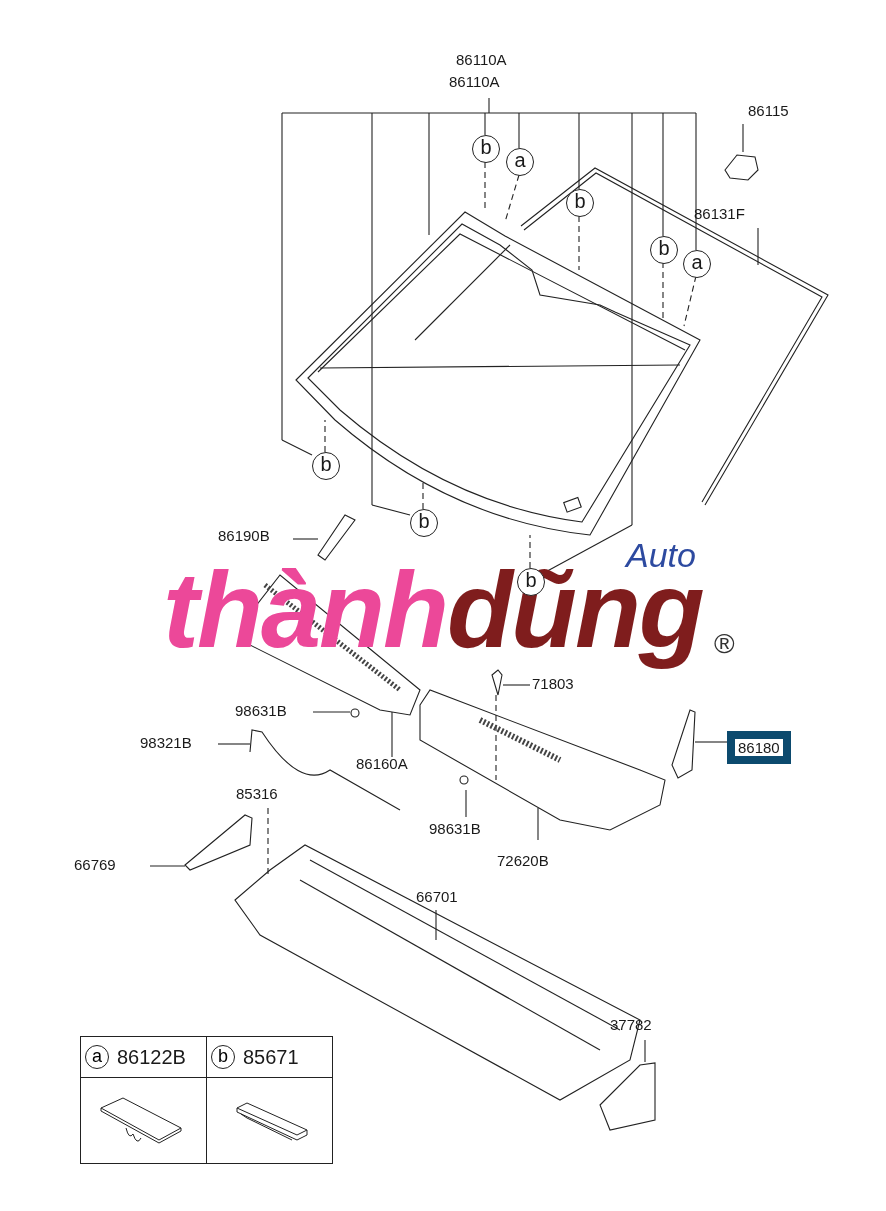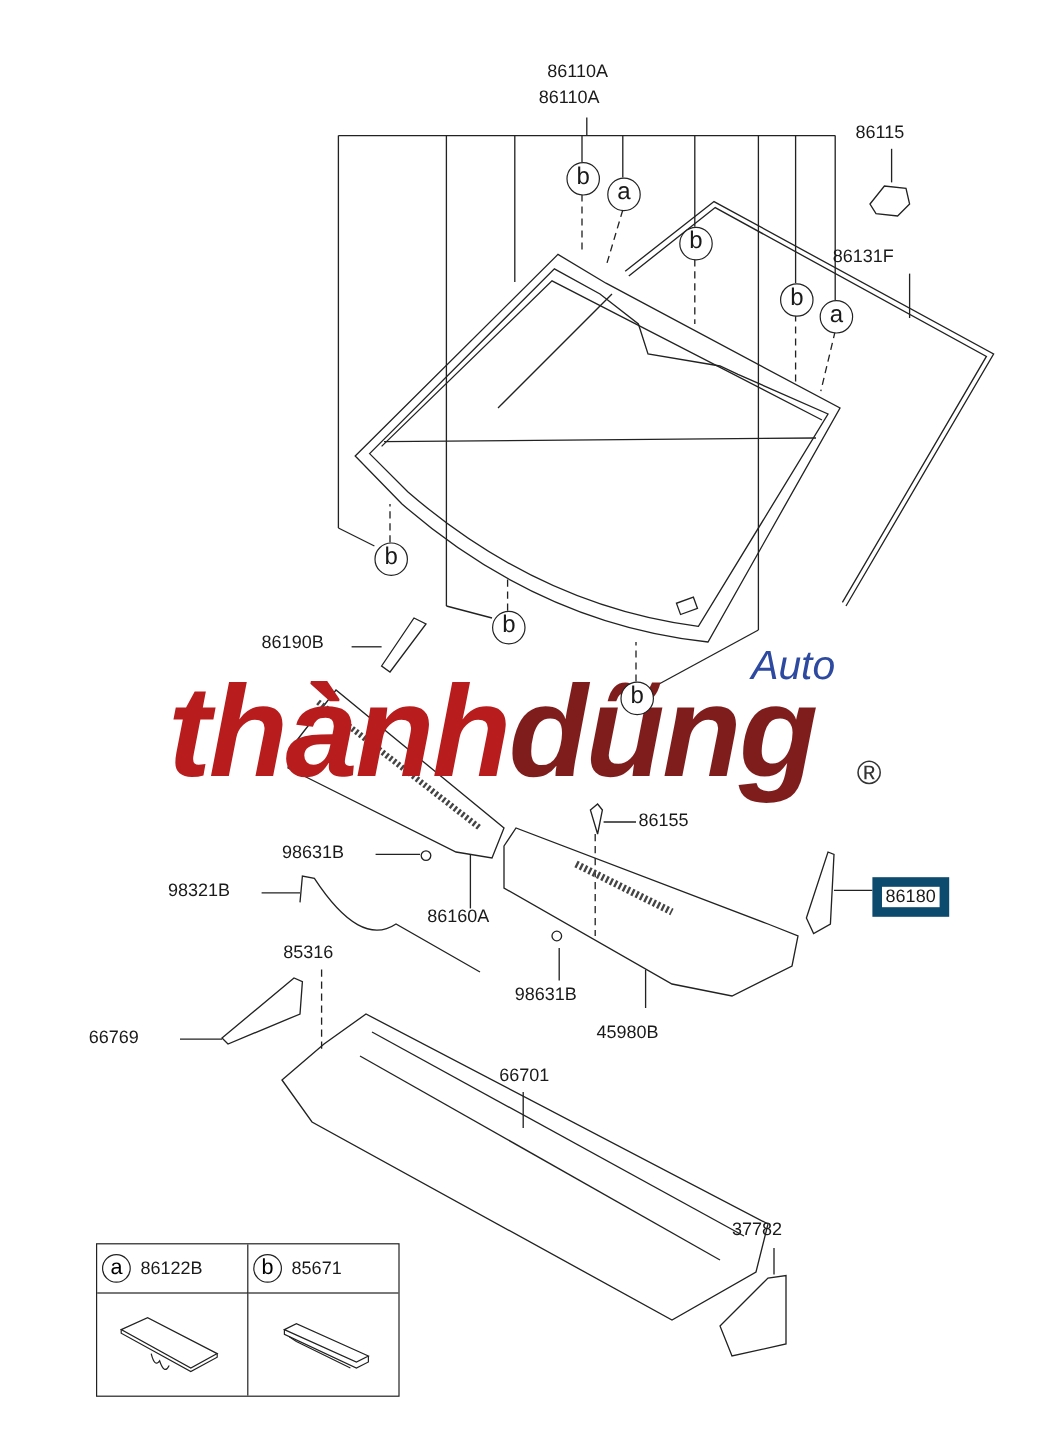--- a/index.html
+++ b/index.html
@@ -2,29 +2,29 @@
 <html><head>
   <meta charset="utf-8">
   <style>
     html, body { margin: 0; padding: 0; background: #ffffff; }
     #canvas { position: relative; width: 886px; height: 1211px; background: #fff; overflow: hidden; font-family: "Liberation Sans", sans-serif; }
     svg.drawing { position: absolute; left: 0; top: 0; }
     .lbl { position: absolute; font-size: 15px; color: #1a1a1a; line-height: 1; white-space: nowrap; font-family: "Liberation Sans", sans-serif; }
     .hl { border: 8px solid #0c4a6e; padding: 1px 3px; }
     .callout { position: absolute; width: 26px; height: 26px; border: 1.3px solid #222; border-radius: 50%; background: #fff; text-align: center; font-size: 20px; line-height: 23px; color: #1a1a1a; font-family: "Liberation Sans", sans-serif; }
     .logo-main { position: absolute; left: 140px; top: 556px; font-size: 108px; font-weight: bold; font-style: italic; font-family: "Liberation Sans", sans-serif; letter-spacing: -2px; line-height: 1; white-space: nowrap; }
-    .logo-main .blue { color: #b91c1c; }
+    .logo-main .blue { color: #ec4899; margin-left: 23px; }
     .logo-main .dark { color: #7f1d1d; }
     .logo-auto { position: absolute; left: 626px; top: 536px; font-size: 34px; font-style: italic; color: #2d4aa0; font-family: "Liberation Sans", sans-serif; }
     .logo-reg { position: absolute; left: 714px; top: 628px; font-size: 28px; color: #333; font-family: "Liberation Sans", sans-serif; }
     .legend { position: absolute; left: 80px; top: 1036px; width: 251px; height: 126px; border: 1px solid #222; }
     .legend .cell { position: absolute; border-right: 1px solid #222; }
     .legend .hdr { position: absolute; top: 0; height: 40px; border-bottom: 1px solid #222; display: flex; align-items: center; }
     .legend .sym { width: 22px; height: 22px; border: 1.2px solid #222; border-radius: 50%; text-align: center; font-size: 18px; line-height: 20px; margin: 0 8px 0 4px; }
-    .legend .pn { font-size: 15px; color: #1a1a1a; }
+    .legend .pn { font-size: 20px; color: #1a1a1a; }
   </style>
 </head>
 <body>
 
 <div id="canvas">
 
   <svg class="drawing" width="886" height="1211" viewBox="0 0 886 1211" fill="none" stroke="#222" stroke-width="1.1">
 
     <line x1="489" y1="98" x2="489" y2="113"></line>
     <line x1="282" y1="113" x2="696" y2="113"></line>
@@ -102,31 +102,31 @@
     <line x1="645" y1="1040" x2="645" y2="1062"></line>
     <path d="M600 1105 L640 1065 L655 1063 L655 1120 L610 1130 Z"></path>
   </svg>
 
   <div class="logo-main"><span class="blue">thành</span><span class="dark">dũng</span></div>
   <div class="logo-auto">Auto</div>
   <div class="logo-reg">®</div>
 
   <div class="lbl" style="left:456px;top:52px">86110A</div>
   <div class="lbl" style="left:449px;top:74px">86110A</div>
-  <div class="lbl" style="left:713px;top:103px">86115</div>
+  <div class="lbl" style="left:748px;top:103px">86115</div>
   <div class="lbl" style="left:694px;top:206px">86131F</div>
   <div class="lbl" style="left:218px;top:528px">86190B</div>
-  <div class="lbl" style="left:532px;top:676px">86155</div>
+  <div class="lbl" style="left:532px;top:676px">71803</div>
   <div class="lbl" style="left:235px;top:703px">98631B</div>
   <div class="lbl" style="left:140px;top:735px">98321B</div>
   <div class="lbl" style="left:356px;top:756px">86160A</div>
   <div class="lbl hl" style="left:727px;top:731px">86180</div>
   <div class="lbl" style="left:236px;top:786px">85316</div>
   <div class="lbl" style="left:429px;top:821px">98631B</div>
-  <div class="lbl" style="left:497px;top:853px">45980B</div>
+  <div class="lbl" style="left:497px;top:853px">72620B</div>
   <div class="lbl" style="left:74px;top:857px">66769</div>
   <div class="lbl" style="left:416px;top:889px">66701</div>
   <div class="lbl" style="left:610px;top:1017px">37782</div>
 
   <div class="callout" style="left:472px;top:135px">b</div>
   <div class="callout" style="left:506px;top:148px">a</div>
   <div class="callout" style="left:566px;top:189px">b</div>
   <div class="callout" style="left:650px;top:236px">b</div>
   <div class="callout" style="left:683px;top:250px">a</div>
   <div class="callout" style="left:312px;top:452px">b</div>

